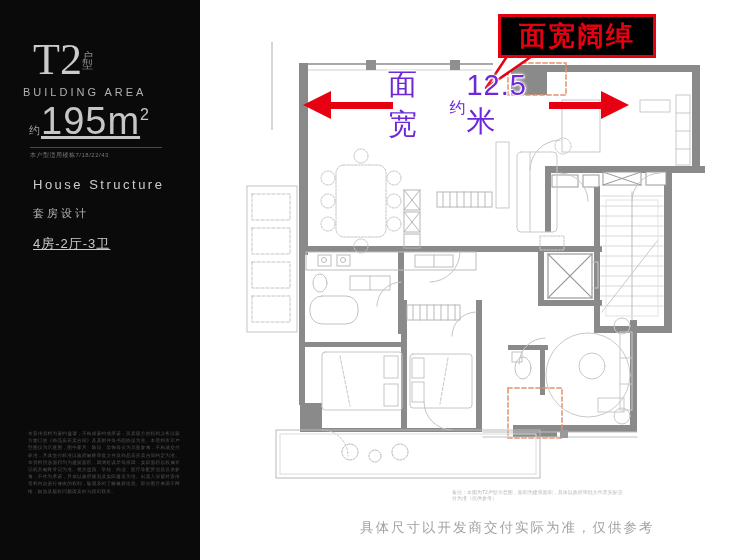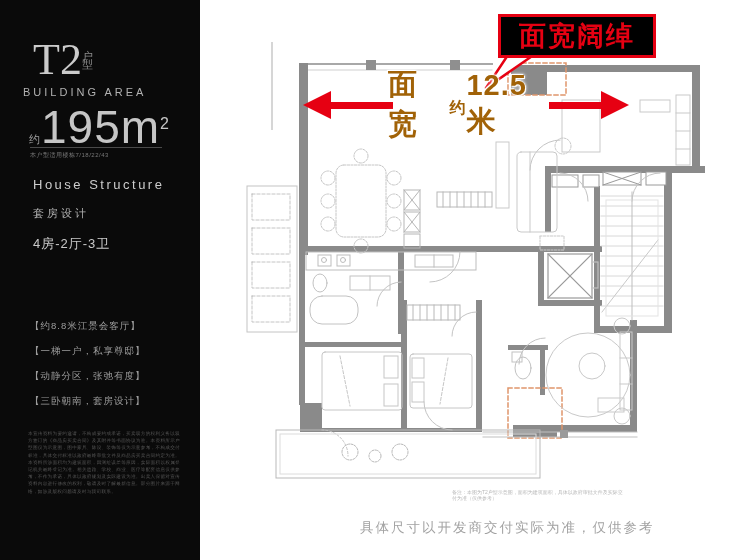--- a/index.html
+++ b/index.html
@@ -9,38 +9,38 @@
 
   
   #sidebar{left:0;top:0;width:200px;height:560px;background:#0a0a0a;z-index:10;}
   .sb-unit{left:33px;top:34px;color:#cbcbcb;font-family:"Liberation Serif",serif;}
   .sb-unit .big{font-size:44px;}
   .sb-unit .suffix{display:inline-block;width:9px;font-size:11px;line-height:8px;
                    color:#8d8d8d;vertical-align:6px;word-break:break-all;}
   .sb-area-en{left:23px;top:86px;font-size:11px;letter-spacing:3px;color:#b2b2b2;}
   .sb-area{left:29px;top:100px;color:#c6c6c6;display:flex;align-items:baseline;}
   .sb-area .approx{font-size:11px;color:#9e9e9e;margin-right:1px;}
-  .sb-area .val{font-size:46px;font-weight:300;letter-spacing:1px;}
+  .sb-area .val{font-size:38px;font-weight:300;letter-spacing:1px;text-decoration:underline;}
   .sb-area .sup{font-size:16px;vertical-align:14px;position:relative;top:-14px;}
   .sb-divider{left:30px;top:147px;width:132px;height:1px;background:#4a4a4a;}
   .sb-note{left:30px;top:151px;font-size:6px;color:#787878;letter-spacing:.5px;}
   .sb-hs-en{left:33px;top:177px;font-size:13px;letter-spacing:2.5px;color:#cdcdcd;}
   .sb-hs-cn{left:33px;top:206px;font-size:11px;letter-spacing:3px;color:#b0b0b0;}
-  .sb-layout{left:33px;top:235px;font-size:13px;letter-spacing:1px;color:#c9c9c9;}
+  .sb-layout{left:33px;top:235px;font-size:13px;letter-spacing:1px;color:#c9c9c9;text-decoration:underline;}
   .sb-hl{left:30px;top:313px;color:#9d9d9d;font-size:9.5px;letter-spacing:1px;}
   .sb-hl div{height:25px;line-height:25px;}
   .sb-fine{left:28px;top:430px;width:152px;font-size:4.6px;line-height:7.2px;
            color:#565656;text-align:justify;letter-spacing:.3px;}
 
   
   #callout{left:498px;top:14px;width:152px;height:38px;border:3px solid #e60012;
            background:#000000;z-index:6;display:flex;align-items:center;justify-content:center;
            font-size:27px;font-weight:bold;color:#e60012;letter-spacing:2px;}
   #dimtext{left:388px;top:86px;width:168px;height:38px;z-index:6;display:flex;
-           align-items:center;justify-content:center;color:#a16207;font-weight:bold;
+           align-items:center;justify-content:center;color:#6d28d9;font-weight:normal;
            text-shadow:0 0 2px #fff,0 0 3px #fff,0 0 4px #fff,1px 1px 0 #fff,-1px -1px 0 #fff;}
   #dimtext .b{font-size:29px;letter-spacing:1px;}
   #dimtext .s{font-size:16px;margin:6px 1px 0 2px;}
 
   
   #plan-caption{left:452px;top:489px;width:175px;font-size:5px;color:#b8b8b8;z-index:4;}
   #footer-note{left:360px;top:519px;font-size:13.5px;color:#a2a2a2;letter-spacing:2px;z-index:4;}
 
   svg{position:absolute;left:0;top:0;z-index:2;}
   #annot{z-index:5;}
@@ -283,26 +283,20 @@
   <div class="abs sb-area">
     <span class="approx">约</span>
     <span class="val">195m</span>
     <span class="sup">2</span>
   </div>
   <div class="abs sb-divider"></div>
   <div class="abs sb-note">本户型适用楼栋7/18/22/43</div>
   <div class="abs sb-hs-en">House Structure</div>
   <div class="abs sb-hs-cn">套房设计</div>
   <div class="abs sb-layout">4房-2厅-3卫</div>
-  <div class="abs sb-hl">
-    <div>【约8.8米江景会客厅】</div>
-    <div>【一梯一户，私享尊邸】</div>
-    <div>【动静分区，张弛有度】</div>
-    <div>【三卧朝南，套房设计】</div>
-  </div>
   <div class="abs sb-fine">本宣传资料为要约邀请，不构成要约或承诺，买卖双方的权利义务以双方签订的《商品房买卖合同》及其附件等书面协议为准。本资料所示户型图仅为示意图，图中家具、陈设、装饰等仅为示意参考，不构成交付标准，具体交付标准以政府最终审批文件及商品房买卖合同约定为准。本资料所涉面积均为建筑面积，因测绘误差等原因，实际面积以权属登记机关最终登记为准。相关道路、学校、商业、医疗等配套信息仅供参考，不作为承诺，具体以政府规划及实际建设为准。出卖人保留对宣传资料内容进行修改的权利，敬请及时了解最新信息。部分图片来源于网络，如涉及版权问题请及时与我司联系。</div>
 </div>
 
 <div id="callout" class="abs">面宽阔绰</div>
 <div id="dimtext" class="abs">
   <span class="b">面宽</span>
   <span class="s">约</span>
   <span class="b">12.5米</span>
 </div>
 

